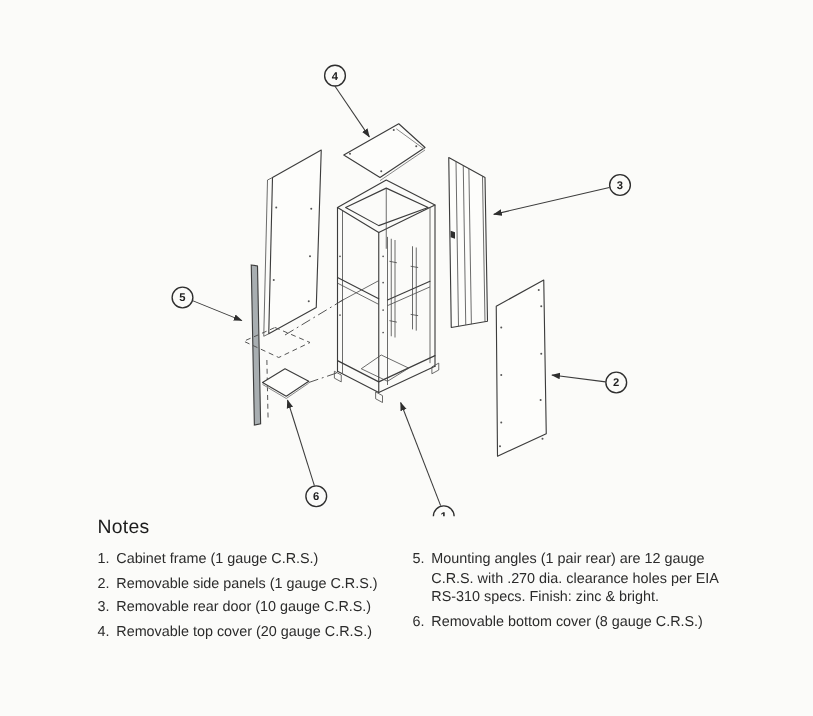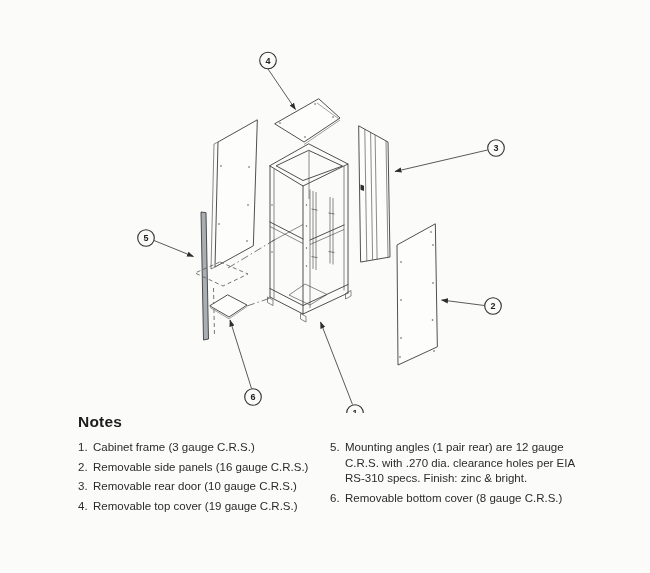--- a/index.html
+++ b/index.html
@@ -2,21 +2,21 @@
 <html><head>
 <meta charset="utf-8">
 <style>
   html,body{margin:0;padding:0;background:#e9e9e9;}
   .page{
     position:relative;width:650px;height:573px;background:#fbfbf9;
     font-family:"Liberation Sans",sans-serif;overflow:hidden;margin:0 auto;
   }
   .diagram-svg{position:absolute;top:0;left:0;}
   .notes{position:absolute;top:413px;left:78px;width:548px;color:#2b2b2b;}
-  .notes-heading{margin:0 0 9px 0;font-size:15.5px;font-weight:bold;color:#1c1c1c;letter-spacing:.2px;}
+  .notes-heading{margin:0 0 9px 0;font-size:15.5px;font-weight:normal;color:#1c1c1c;letter-spacing:.2px;}
   .cols{display:flex;}
   .col-left{width:252px;}
   .col-right{width:256px;}
   .note-item{display:flex;font-size:11.5px;line-height:15.5px;margin-bottom:4px;}
   .note-num{min-width:15px;flex:0 0 15px;}
   .note-text{flex:1;}
   svg .part{stroke:#3c3c3c;stroke-width:.9;fill:none;stroke-linejoin:round;stroke-linecap:round;}
   svg .panelfill{fill:#fdfdfb;}
   svg .thin{stroke:#4a4a4a;stroke-width:.65;fill:none;}
   svg .grey{stroke:#8a8a8a;stroke-width:.8;fill:none;}
@@ -170,33 +170,33 @@
       <text class="callout-num" x="253" y="400.2" text-anchor="middle">6</text>
     </g>
   </svg>
 
   <div class="notes">
     <h2 class="notes-heading">Notes</h2>
     <div class="cols">
       <div class="col-left">
         <div class="note-item">
           <span class="note-num">1.</span>
-          <span class="note-text">Cabinet frame (3 gauge C.R.S.)</span>
+          <span class="note-text">Cabinet frame (1 gauge C.R.S.)</span>
         </div>
         <div class="note-item">
           <span class="note-num">2.</span>
-          <span class="note-text">Removable side panels (16 gauge C.R.S.)</span>
+          <span class="note-text">Removable side panels (1 gauge C.R.S.)</span>
         </div>
         <div class="note-item">
           <span class="note-num">3.</span>
           <span class="note-text">Removable rear door (10 gauge C.R.S.)</span>
         </div>
         <div class="note-item">
           <span class="note-num">4.</span>
-          <span class="note-text">Removable top cover (19 gauge C.R.S.)</span>
+          <span class="note-text">Removable top cover (20 gauge C.R.S.)</span>
         </div>
       </div>
       <div class="col-right">
         <div class="note-item">
           <span class="note-num">5.</span>
           <span class="note-text">Mounting angles (1 pair rear) are 12 gauge C.R.S. with .270 dia. clearance holes per EIA RS-310 specs. Finish: zinc &amp; bright.</span>
         </div>
         <div class="note-item">
           <span class="note-num">6.</span>
           <span class="note-text">Removable bottom cover (8 gauge C.R.S.)</span>

